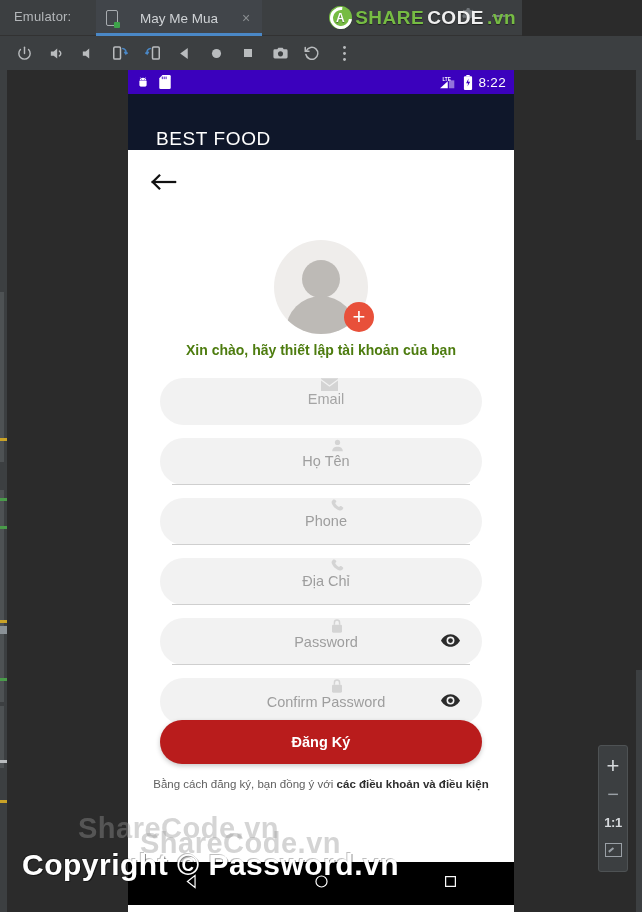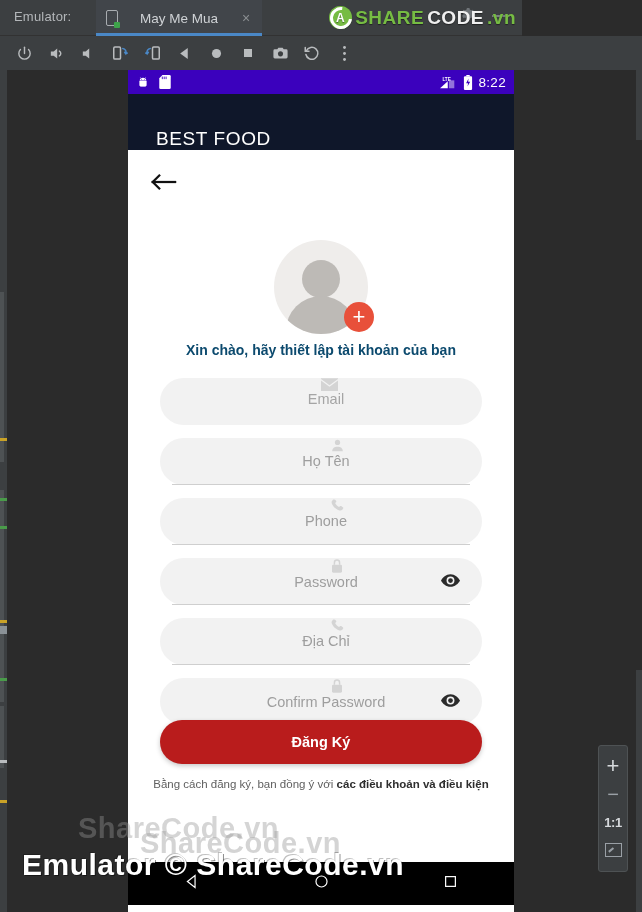--- a/index.html
+++ b/index.html
@@ -96,21 +96,21 @@
   .av-head { position:absolute; left:50%; top:20px; transform:translateX(-50%); width: 38px; height:38px; border-radius:50%; background:#bdbab6; }
   .av-body { position:absolute; left:50%; top:56px; transform:translateX(-50%); width: 70px; height:58px; border-radius: 38px 38px 0 0; background:#bdbab6; }
   .av-plus {
     position:absolute; right:-6px; bottom: 2px; width: 30px; height:30px; border-radius:50%;
     background:#e8503a; display:flex; align-items:center; justify-content:center;
     color:#fff; font-size:22px; line-height:1; font-weight:300;
   }
 
   .greeting {
     position:absolute; top: 192px; width:100%; text-align:center;
-    font-size: 14px; font-weight: bold; color:#0c4a6e;
+    font-size: 14px; font-weight: bold; color:#4d7c0f;
   }
 
   .fields { position:absolute; top: 228px; left: 32px; right: 32px; }
   .field {
     position:relative; height: 47px; background:#f2f2f2; border-radius: 24px;
     display:flex; align-items:center; margin-bottom: 13px; flex-direction: column;
   }
   .field.underline::after {
     content:""; position:absolute; left: 12px; right: 12px; bottom: 0; height:1px; background:#cfcfcf;
   }
@@ -352,45 +352,45 @@
           <span class="ic">
             <svg width="15" height="15" viewBox="0 0 24 24" fill="#9e9e9e">
                 <path d="M6.6 2.5a1.6 1.6 0 00-2 .4L3.2 4.6c-1 1.3-.9 3.1.2 5.3 1.1 2.3 3 4.7 5.3 6.6 2.3 1.9 4.8 3.2 6.9 3.5 1.8.3 3.2-.2 4-1.2l1.3-1.6a1.6 1.6 0 00-.3-2.2l-2.8-2a1.6 1.6 0 00-2 .1l-1.3 1.2c-1.3-.6-2.7-1.6-3.9-2.8C9.4 10.2 8.6 9 8.2 7.9l1.4-1.2a1.6 1.6 0 00.3-2L8.3 2.9z"></path>
               </svg>
           </span>
           <span class="ph">Phone</span>
         </div>
 
         <div class="field indent underline">
           <span class="ic">
+            <svg width="15" height="15" viewBox="0 0 24 24" fill="#9e9e9e">
+                <path d="M6.6 2.5a1.6 1.6 0 00-2 .4L3.2 4.6c-1 1.3-.9 3.1.2 5.3 1.1 2.3 3 4.7 5.3 6.6 2.3 1.9 4.8 3.2 6.9 3.5 1.8.3 3.2-.2 4-1.2l1.3-1.6a1.6 1.6 0 00-.3-2.2l-2.8-2a1.6 1.6 0 00-2 .1l-1.3 1.2c-1.3-.6-2.7-1.6-3.9-2.8C9.4 10.2 8.6 9 8.2 7.9l1.4-1.2a1.6 1.6 0 00.3-2L8.3 2.9z"></path>
+              </svg>
+          </span>
+          <span class="ph">Địa Chỉ</span>
+        </div>
+
+        <div class="field indent underline">
+          <span class="ic">
             <svg width="14" height="16" viewBox="0 0 20 24" fill="#9e9e9e">
               <path d="M5 10V7a5 5 0 0110 0v3h-2.2V7a2.8 2.8 0 10-5.6 0v3z"></path>
               <rect x="2.5" y="10" width="15" height="12" rx="2"></rect>
             </svg>
           </span>
           <span class="ph">Password</span>
           <span class="eye">
             <svg width="19" height="13" viewBox="0 0 24 16" fill="#2b2b2b">
                 <path d="M12 0C6.5 0 2 4 0 8c2 4 6.5 8 12 8s10-4 12-8c-2-4-6.5-8-12-8zm0 13a5 5 0 110-10 5 5 0 010 10z"></path>
                 <circle cx="12" cy="8" r="3"></circle>
               </svg>
           </span>
         </div>
 
         <div class="field indent underline">
           <span class="ic">
-            <svg width="15" height="15" viewBox="0 0 24 24" fill="#9e9e9e">
-                <path d="M6.6 2.5a1.6 1.6 0 00-2 .4L3.2 4.6c-1 1.3-.9 3.1.2 5.3 1.1 2.3 3 4.7 5.3 6.6 2.3 1.9 4.8 3.2 6.9 3.5 1.8.3 3.2-.2 4-1.2l1.3-1.6a1.6 1.6 0 00-.3-2.2l-2.8-2a1.6 1.6 0 00-2 .1l-1.3 1.2c-1.3-.6-2.7-1.6-3.9-2.8C9.4 10.2 8.6 9 8.2 7.9l1.4-1.2a1.6 1.6 0 00.3-2L8.3 2.9z"></path>
-              </svg>
-          </span>
-          <span class="ph">Địa Chỉ</span>
-        </div>
-
-        <div class="field indent underline">
-          <span class="ic">
             <svg width="14" height="16" viewBox="0 0 20 24" fill="#9e9e9e">
               <path d="M5 10V7a5 5 0 0110 0v3h-2.2V7a2.8 2.8 0 10-5.6 0v3z"></path>
               <rect x="2.5" y="10" width="15" height="12" rx="2"></rect>
             </svg>
           </span>
           <span class="ph">Confirm Password</span>
           <span class="eye">
             <svg width="19" height="13" viewBox="0 0 24 16" fill="#2b2b2b">
                 <path d="M12 0C6.5 0 2 4 0 8c2 4 6.5 8 12 8s10-4 12-8c-2-4-6.5-8-12-8zm0 13a5 5 0 110-10 5 5 0 010 10z"></path>
                 <circle cx="12" cy="8" r="3"></circle>
@@ -420,21 +420,21 @@
       <div>
         <svg width="15" height="15" viewBox="0 0 20 20" fill="none" stroke="#ffffff" stroke-width="1.6">
             <rect x="3.5" y="3.5" width="13" height="13"></rect>
           </svg>
       </div>
     </div>
   </div>
 
   <div class="wm wm1">ShareCode.vn</div>
   <div class="wm wm2">ShareCode.vn</div>
-  <div class="wm wm3">Emulator © ShareCode.vn</div>
+  <div class="wm wm3">Copyright © Password.vn</div>
 
   <div class="right-edge"></div>
   <div class="right-edge-dark"></div>
 
   <div class="zoompanel">
     <div class="zp-btn zp-plus">+</div>
     <div class="zp-btn zp-minus">−</div>
     <div class="zp-btn zp-ratio">1:1</div>
     <div class="zp-btn">
         <span class="zp-fit"></span>

